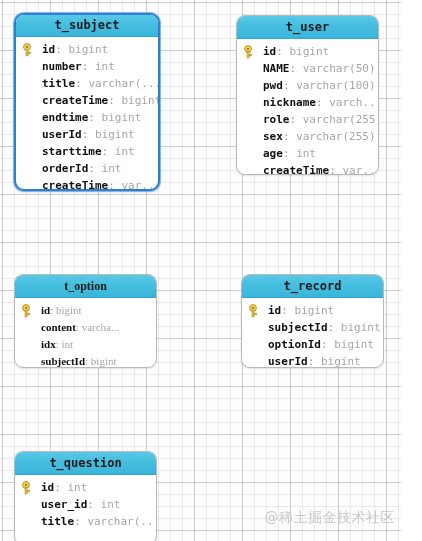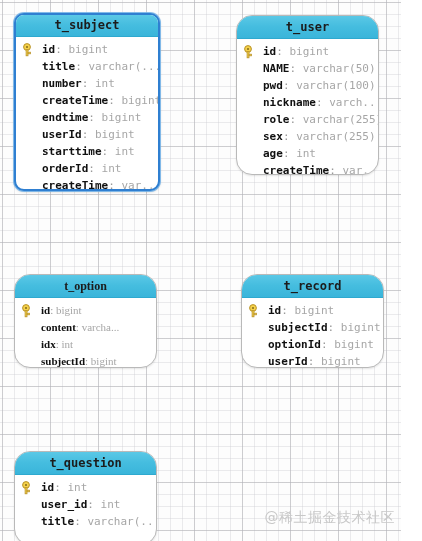--- a/index.html
+++ b/index.html
@@ -30,21 +30,21 @@
       12px 12px,
       12px 12px;
     background-position: 2px 2px, 2px 2px, 2px 2px, 2px 2px;
   }
 
   
   .entity {
     position: absolute;
     background: #ffffff;
     border: 1px solid #b9b9b9;
-    border-radius: 16px;
+    border-radius: 9px;
     box-sizing: border-box;
     overflow: hidden;
     box-shadow: 0 1px 2px rgba(0,0,0,0.10);
   }
   .entity.selected {
     border: 2px solid #2f7fd1;
     border-radius: 10px;
     box-shadow: 0 0 0 1px rgba(110,175,230,0.85), 0 1px 3px rgba(0,0,0,0.18);
   }
 
@@ -121,22 +121,22 @@
 
   <div class="entity selected" style="left: 14px; top: 13px; width: 146px; height: 178px;">
       <div class="entity-header">t_subject</div>
       <div class="entity-body">
         <div class="field-row"><span class="key-icon"><svg viewBox="0 0 14 14" width="14" height="14">
               <circle cx="5" cy="4" r="3.4" fill="#f5d24a" stroke="#b8922a" stroke-width="1"></circle>
               <circle cx="5" cy="4" r="1.1" fill="#8a6f1e"></circle>
               <rect x="4.1" y="6.6" width="1.9" height="6.2" fill="#f5d24a" stroke="#b8922a" stroke-width="0.8"></rect>
               <rect x="6" y="9.2" width="2.4" height="1.6" fill="#f5d24a" stroke="#b8922a" stroke-width="0.8"></rect>
             </svg></span><span class="field-name">id</span><span class="field-sep">: </span><span class="field-type">bigint</span></div>
+        <div class="field-row"><span class="field-name">number</span><span class="field-sep">: </span><span class="field-type">int</span></div>
         <div class="field-row"><span class="field-name">title</span><span class="field-sep">: </span><span class="field-type">varchar(...</span></div>
-        <div class="field-row"><span class="field-name">number</span><span class="field-sep">: </span><span class="field-type">int</span></div>
         <div class="field-row"><span class="field-name">createTime</span><span class="field-sep">: </span><span class="field-type">bigint</span></div>
         <div class="field-row"><span class="field-name">endtime</span><span class="field-sep">: </span><span class="field-type">bigint</span></div>
         <div class="field-row"><span class="field-name">userId</span><span class="field-sep">: </span><span class="field-type">bigint</span></div>
         <div class="field-row"><span class="field-name">starttime</span><span class="field-sep">: </span><span class="field-type">int</span></div>
         <div class="field-row"><span class="field-name">orderId</span><span class="field-sep">: </span><span class="field-type">int</span></div>
         <div class="field-row"><span class="field-name">createTime</span><span class="field-sep">: </span><span class="field-type">var...</span></div>
       </div>
     </div>
     <div class="entity" style="left: 236px; top: 15px; width: 143px; height: 160px;">
       <div class="entity-header">t_user</div>

